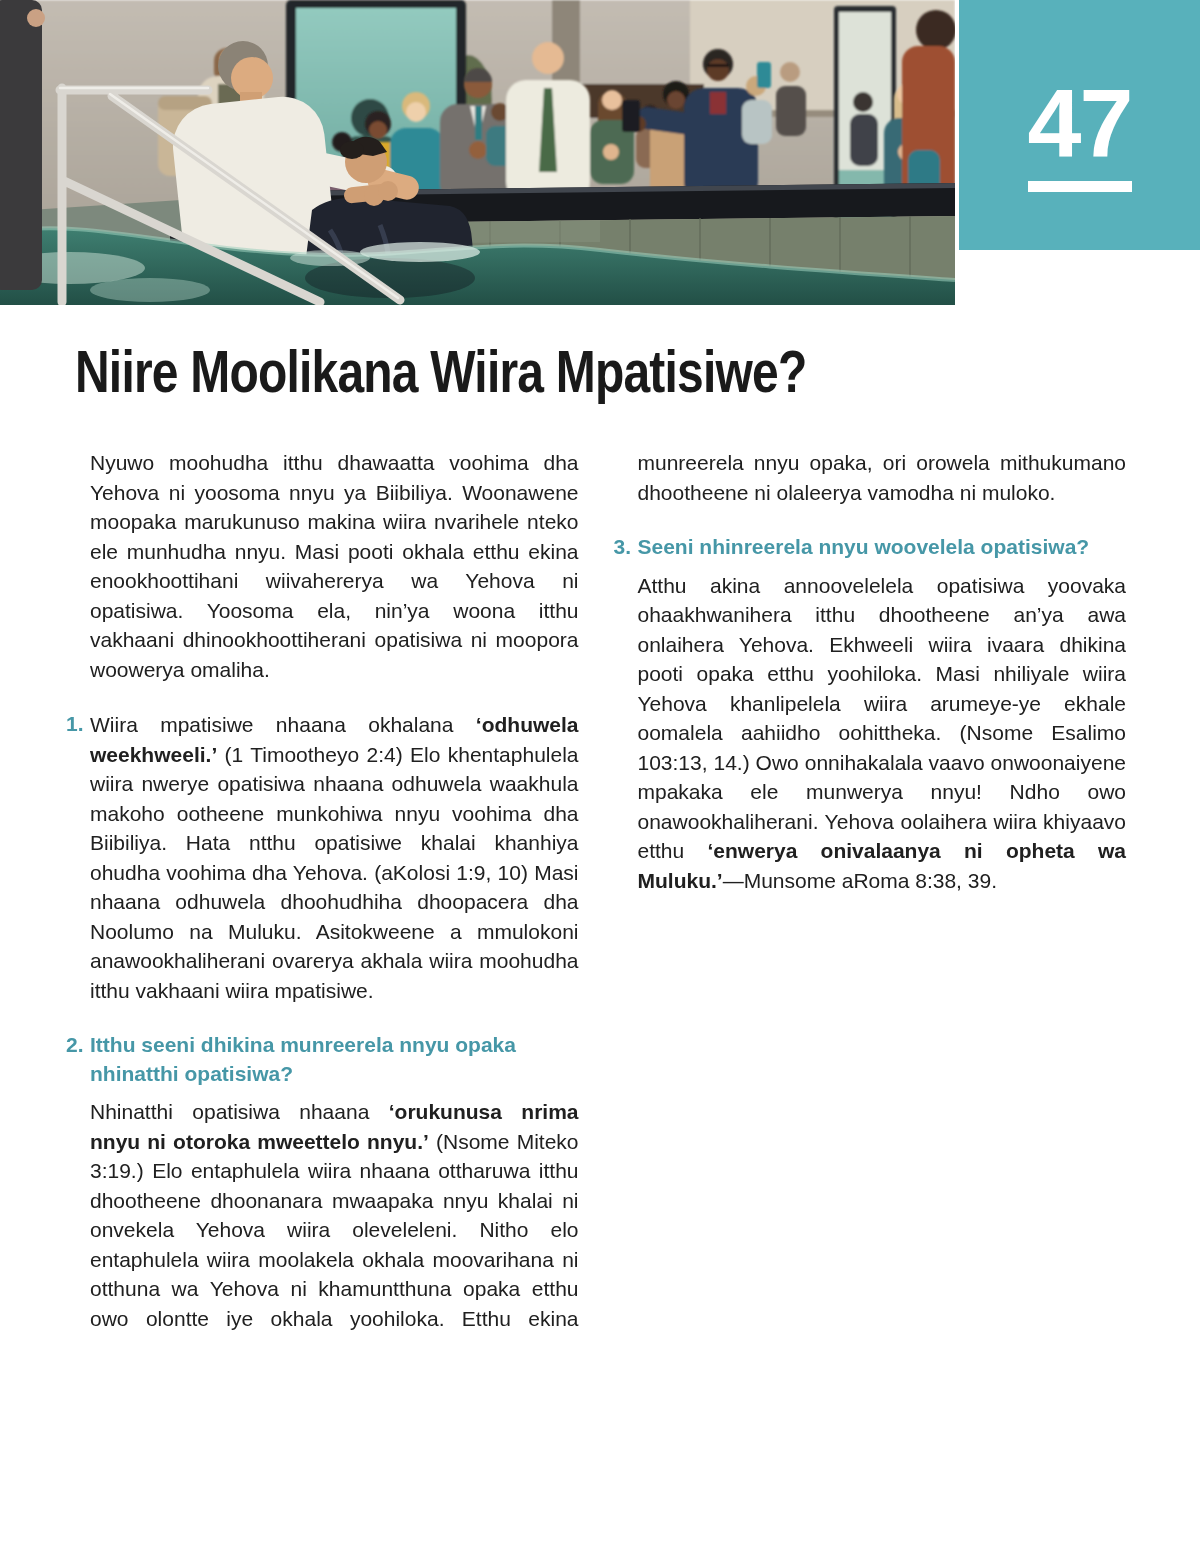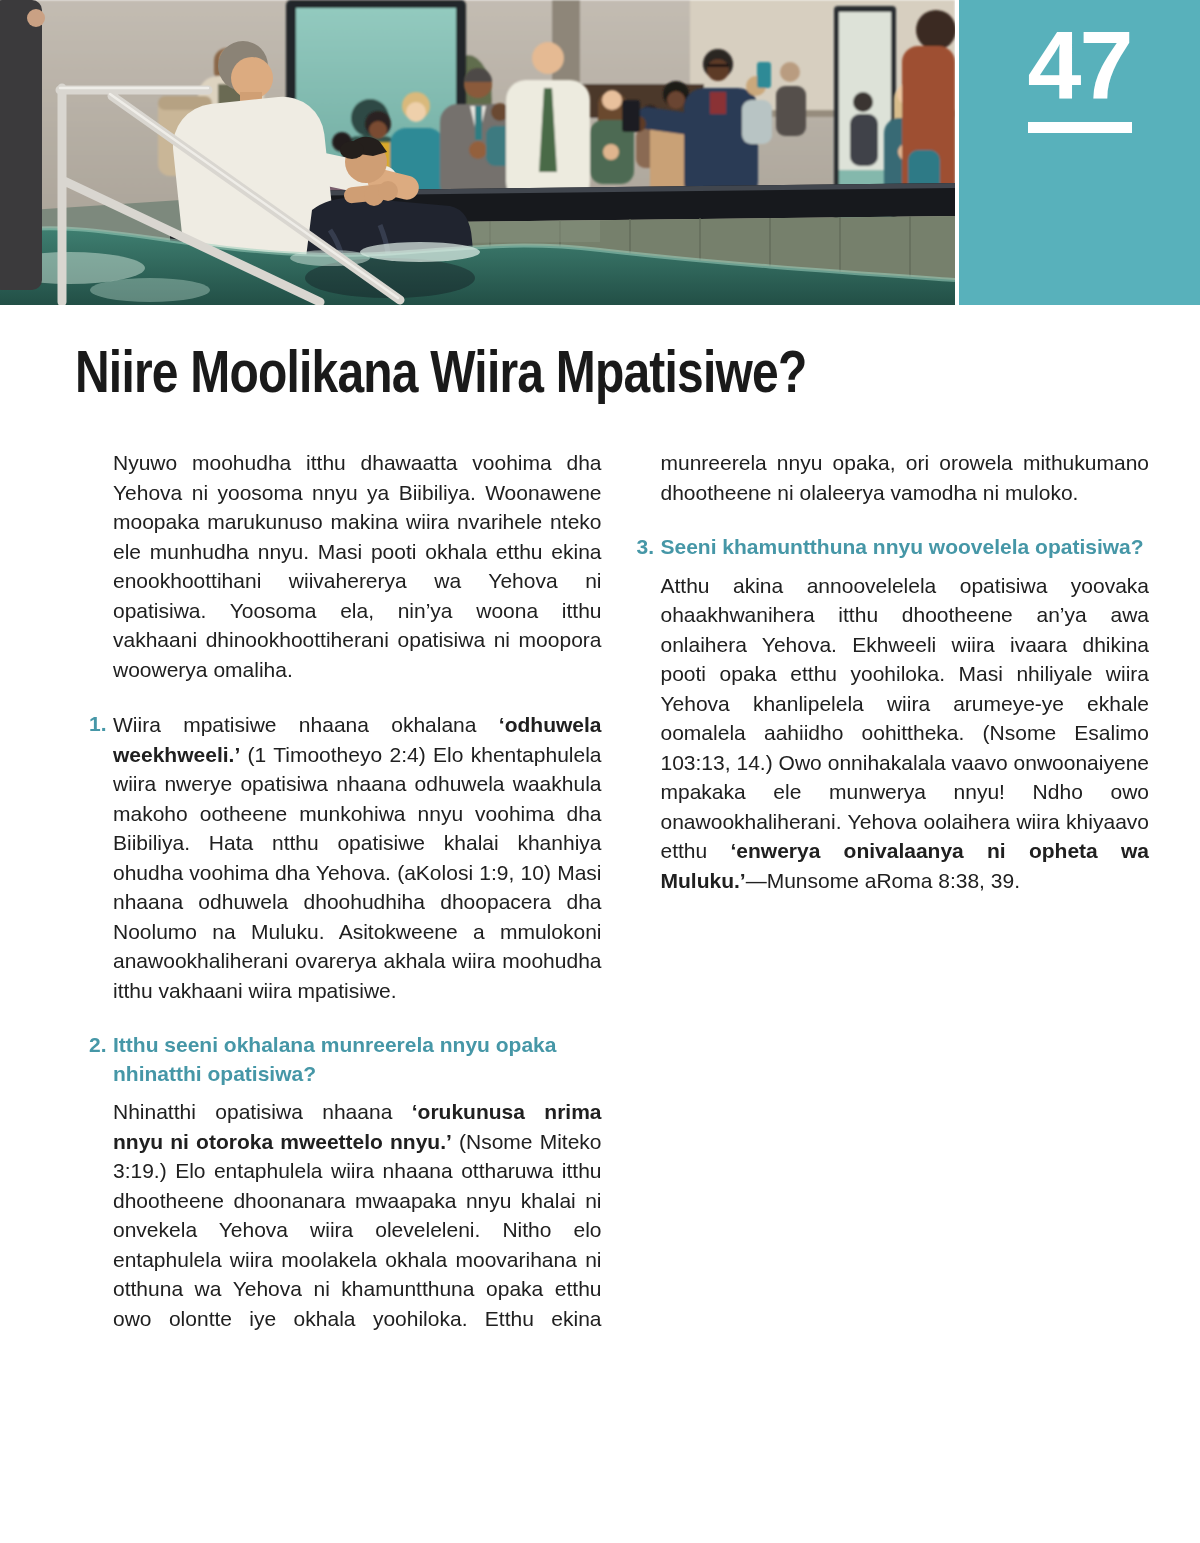--- a/index.html
+++ b/index.html
@@ -5,38 +5,38 @@
   html,body { margin:0; padding:0; background:#ffffff; }
   .page {
     position:relative; width:1200px; height:1543px; background:#ffffff;
     font-family:"Liberation Sans", sans-serif; overflow:hidden;
   }
   
   .hero { position:absolute; left:0; top:0; width:955px; height:305px; }
   .hero svg { display:block; width:100%; height:100%; }
   
   .badge {
-    position:absolute; left:959px; top:0; width:241px; height:305px;
+    position:absolute; left:959px; top:0; width:241px; height:250px;
     background:#58b1bb; display:flex; flex-direction:column;
-    align-items:center; justify-content:flex-start; box-sizing:border-box; padding-top:22px;
+    align-items:center; justify-content:center; box-sizing:border-box; padding-top:22px;
   }
   .badge-number {
     color:#ffffff; font-size:97px; font-weight:bold; line-height:0.9; letter-spacing:-2px;
   }
   .badge-rule { width:104px; height:11px; background:#ffffff; margin-top:13px; }
   
   .title {
     position:absolute; left:75px; top:341px; margin:0;
     font-size:60px; line-height:62px; font-weight:bold; color:#1a1a1a;
     letter-spacing:-1px; white-space:nowrap;
     transform:scaleX(0.80); transform-origin:left top;
   }
   
   .columns {
-    position:absolute; left:91px; top:448px; width:1058px; height:940px;
+    position:absolute; left:68px; top:448px; width:1058px; height:940px;
     column-count:2; column-gap:37px; column-fill:auto;
     font-size:21px; line-height:29.5px; color:#202020; text-align:justify;
   }
   .columns p { margin:0 0 26px 22px; }
   .columns h3 {
     position:relative; margin:0 0 9px 22px; font-size:21px; line-height:28.5px;
     font-weight:bold; color:#4697a7; text-align:left; break-after:avoid;
   }
   .columns h3 .num { position:absolute; left:-24px; top:0; }
   .b { font-weight:bold; }
@@ -222,24 +222,24 @@
 
     <p>Nyuwo moohudha itthu dhawaatta voohima dha Yehova ni yoosoma nnyu ya Biibiliya. Woonawene moopaka marukunuso makina wiira nvarihele nteko ele munhudha nnyu. Masi pooti okhala etthu ekina enookhoottihani wiivahererya wa Yehova ni opatisiwa. Yoosoma ela, nin’ya woona itthu vakhaani dhinookhoottiherani opatisiwa ni moopora woowerya omaliha.</p>
 
     <h3>
       <span class="num">1.</span>
     </h3>
     <p><span>Wiira mpatisiwe nhaana okhalana </span><span class="b">‘odhuwela weekhweeli.’</span><span> (1 Timootheyo 2:4) Elo khentaphulela wiira nwerye opatisiwa nhaana odhuwela waakhula makoho ootheene munkohiwa nnyu voohima dha Biibiliya. Hata ntthu opatisiwe khalai khanhiya ohudha voohima dha Yehova. (aKolosi 1:9, 10) Masi nhaana odhuwela dhoohudhiha dhoopacera dha Noolumo na Muluku. Asitokweene a mmulokoni anawookhaliherani ovarerya akhala wiira moohudha itthu vakhaani wiira mpatisiwe.</span></p>
 
     <h3>
       <span class="num">2.</span>
-      <span>Itthu seeni okhalana munreerela nnyu opaka nhinatthi opatisiwa?</span>
+      <span>Itthu seeni dhikina munreerela nnyu opaka nhinatthi opatisiwa?</span>
     </h3>
     <p><span>Nhinatthi opatisiwa nhaana </span><span class="b">‘orukunusa nrima nnyu ni otoroka mweettelo nnyu.’</span><span> (Nsome Miteko 3:19.) Elo entaphulela wiira nhaana ottharuwa itthu dhootheene dhoonanara mwaapaka nnyu khalai ni onvekela Yehova wiira oleveleleni. Nitho elo entaphulela wiira moolakela okhala moovarihana ni otthuna wa Yehova ni khamuntthuna opaka etthu owo olontte iye okhala yoohiloka. Etthu ekina munreerela nnyu opaka, ori orowela mithukumano dhootheene ni olaleerya vamodha ni muloko.</span></p>
 
     <h3>
       <span class="num">3.</span>
-      <span>Seeni khamuntthuna nnyu woovelela opatisiwa?</span>
+      <span>Seeni nhinreerela nnyu woovelela opatisiwa?</span>
     </h3>
     <p><span>Atthu akina annoovelelela opatisiwa yoovaka ohaakhwanihera itthu dhootheene an’ya awa onlaihera Yehova. Ekhweeli wiira ivaara dhikina pooti opaka etthu yoohiloka. Masi nhiliyale wiira Yehova khanlipelela wiira arumeye-ye ekhale oomalela aahiidho oohittheka. (Nsome Esalimo 103:13, 14.) Owo onnihakalala vaavo onwoonaiyene mpakaka ele munwerya nnyu! Ndho owo onawookhaliherani. Yehova oolaihera wiira khiyaavo etthu </span><span class="b">‘enwerya onivalaanya ni opheta wa Muluku.’</span><span>—Munsome aRoma 8:38, 39.</span></p>
 
   </div>
 </div>
 
 </body></html>

